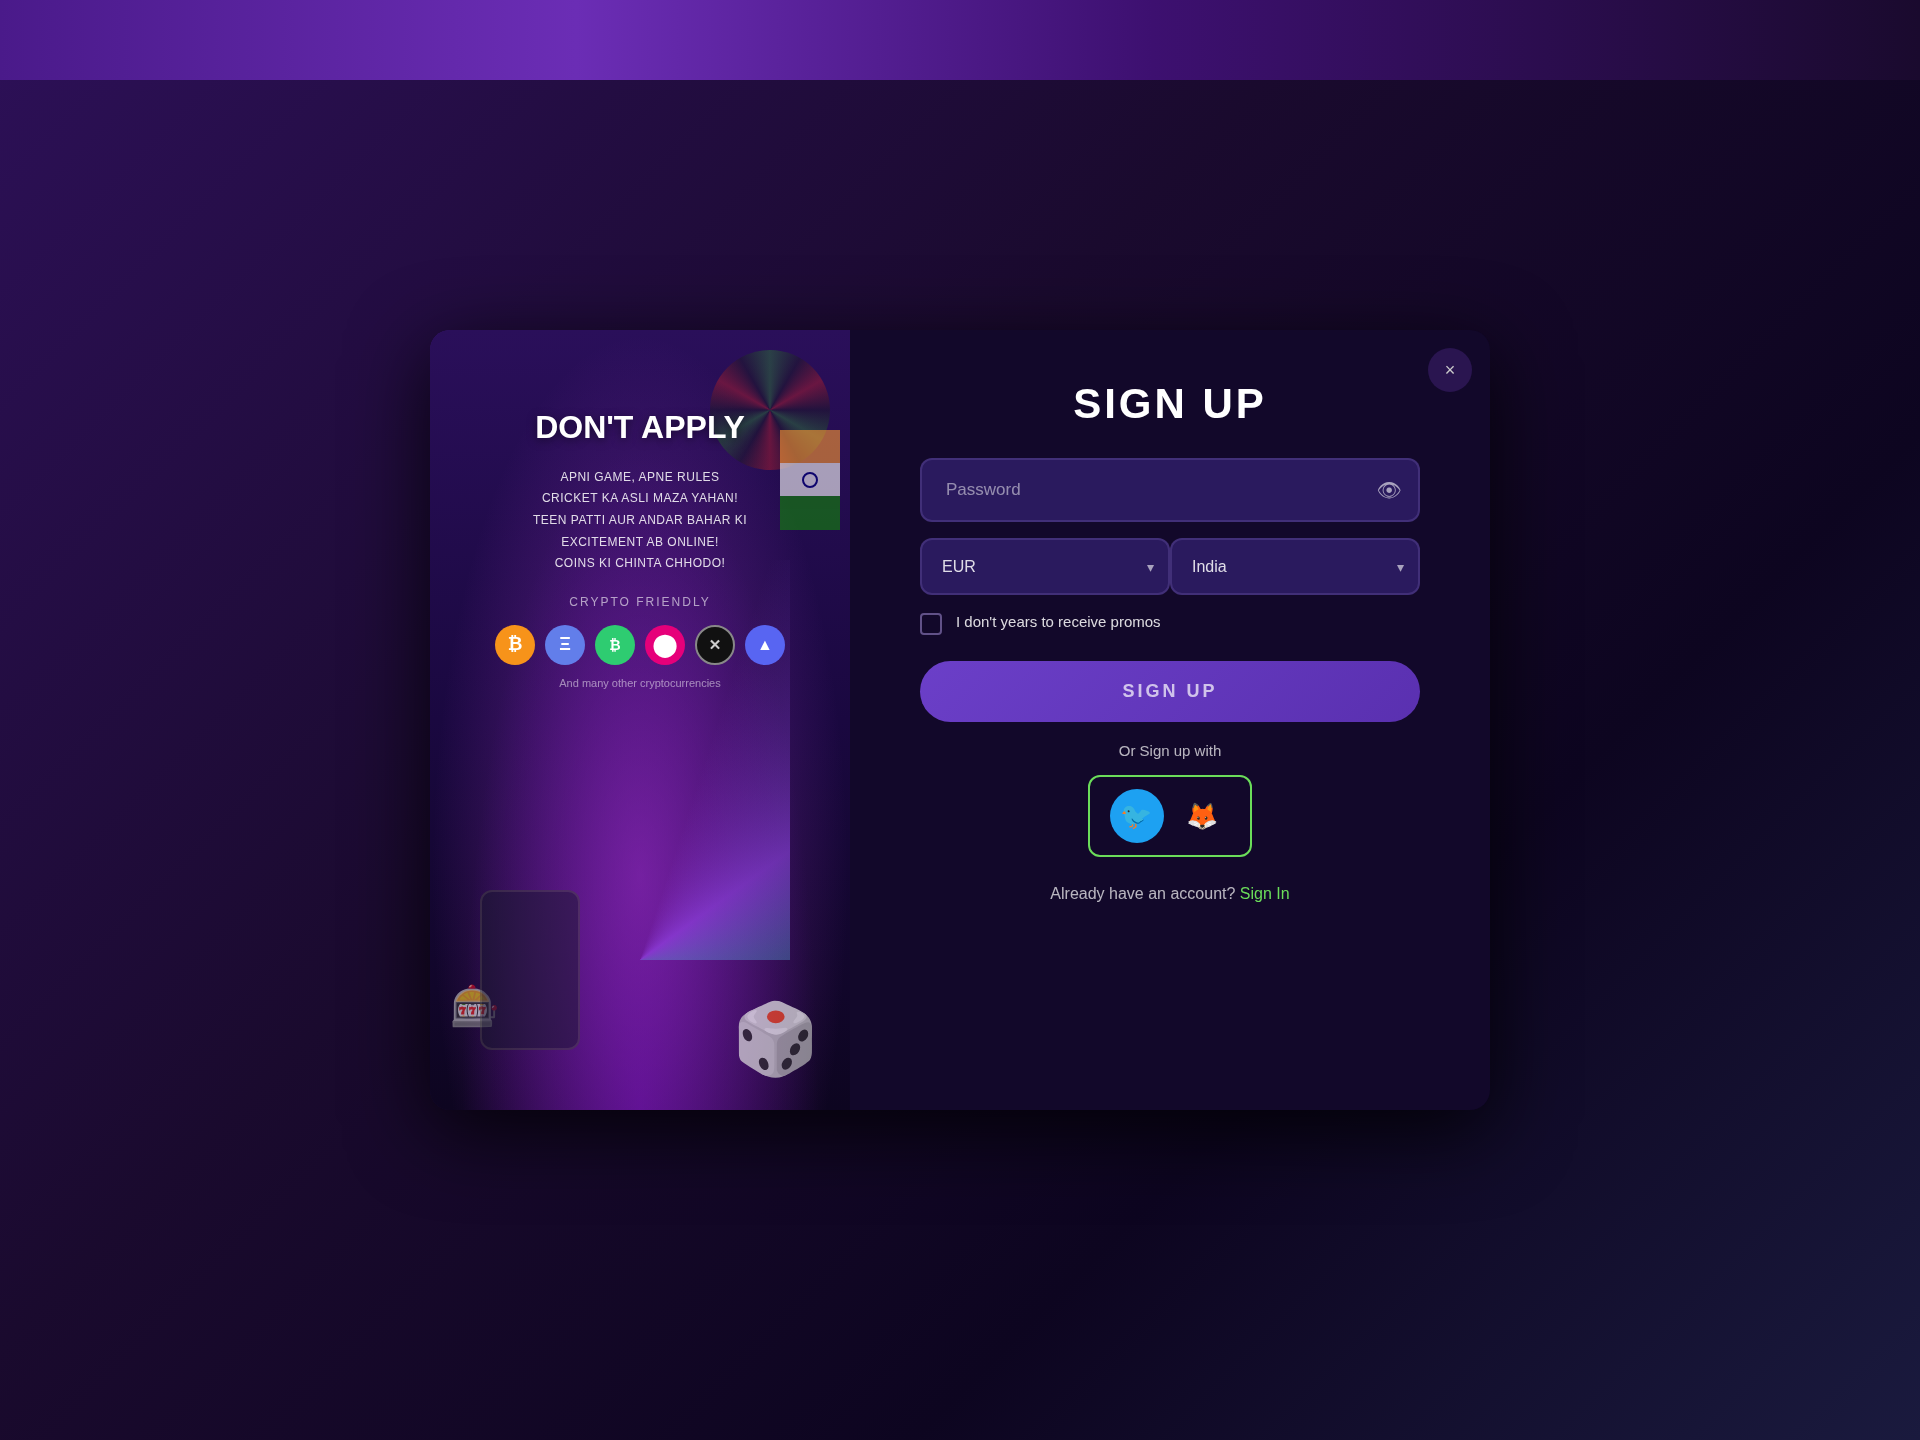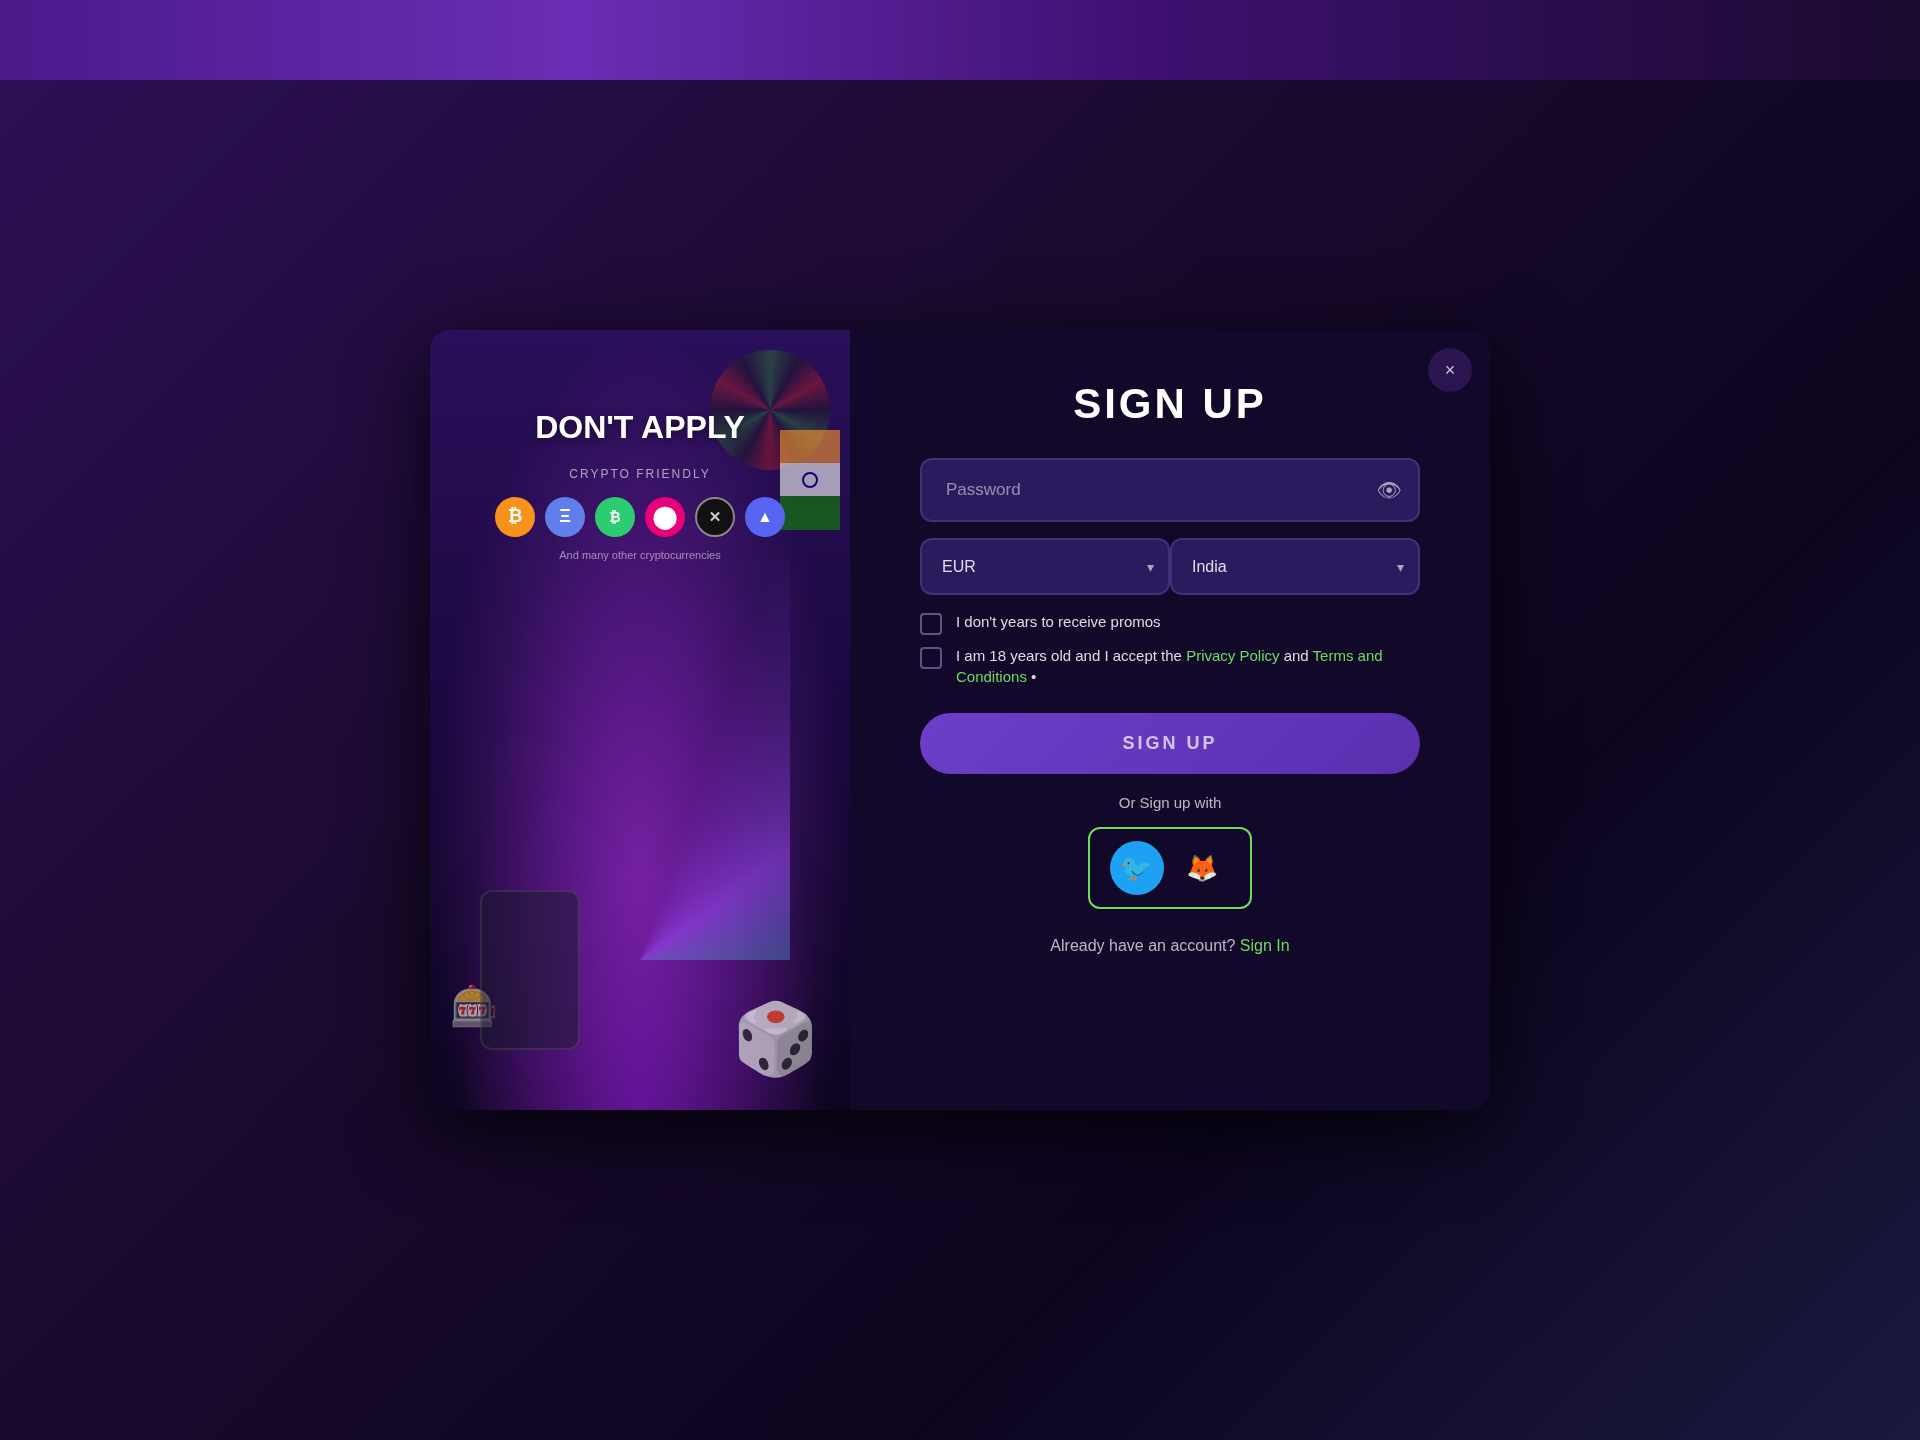--- a/index.html
+++ b/index.html
@@ -452,20 +452,27 @@
       <div class="dice-visual">🎲</div>
       <div class="chips-visual">🎰</div>
       <div class="phone-visual"></div>
 
       <div class="left-content">
         <h2 class="panel-headline">
           <br>
           <span>DON'T APPLY</span>
         </h2>
 
+        <div class="panel-subtext">
+          <div>APNI GAME, APNE RULES</div>
+          <div>CRICKET KA ASLI MAZA YAHAN!</div>
+          <div>TEEN PATTI AUR ANDAR BAHAR KI</div>
+          <div>EXCITEMENT AB ONLINE!</div>
+          <div>COINS KI CHINTA CHHODO!</div>
+        </div>
 
         <div class="crypto-label">CRYPTO FRIENDLY</div>
 
         <div class="crypto-icons">
           <div class="crypto-icon crypto-btc">₿</div>
           <div class="crypto-icon crypto-eth">Ξ</div>
           <div class="crypto-icon crypto-btc2" style="font-size:14px;">₿</div>
           <div class="crypto-icon crypto-dot" style="background:#e6007a; font-size:22px;">⬤</div>
           <div class="crypto-icon crypto-xrp" style="background:#111; border:2px solid #888; font-size:15px; color:#ccc;">✕</div>
           <div class="crypto-icon crypto-meta" style="background:#5865f2; font-size:16px;">▲</div>
@@ -506,26 +513,20 @@
           </select>
           <span class="select-arrow">▾</span>
         </div>
       </div>
 
       <div class="checkbox-group">
         <div class="custom-checkbox"></div>
         <label class="checkbox-label">I don't years to receive promos</label>
       </div>
 
-      <div class="checkbox-group">
-        <div class="custom-checkbox"></div>
-        <label class="checkbox-label">
-          <span>I am 18 years old and I accept the </span><a href="#">Privacy Policy</a><span> and </span><a href="#">Terms and Conditions</a><span> •</span>
-        </label>
-      </div>
 
       <button class="signup-btn">SIGN UP</button>
 
       <div class="or-text">Or Sign up with</div>
 
       <div class="social-btns">
         <button class="social-btn social-btn-twitter">
           <span>🐦</span>
         </button>
         <button class="social-btn social-btn-metamask">

